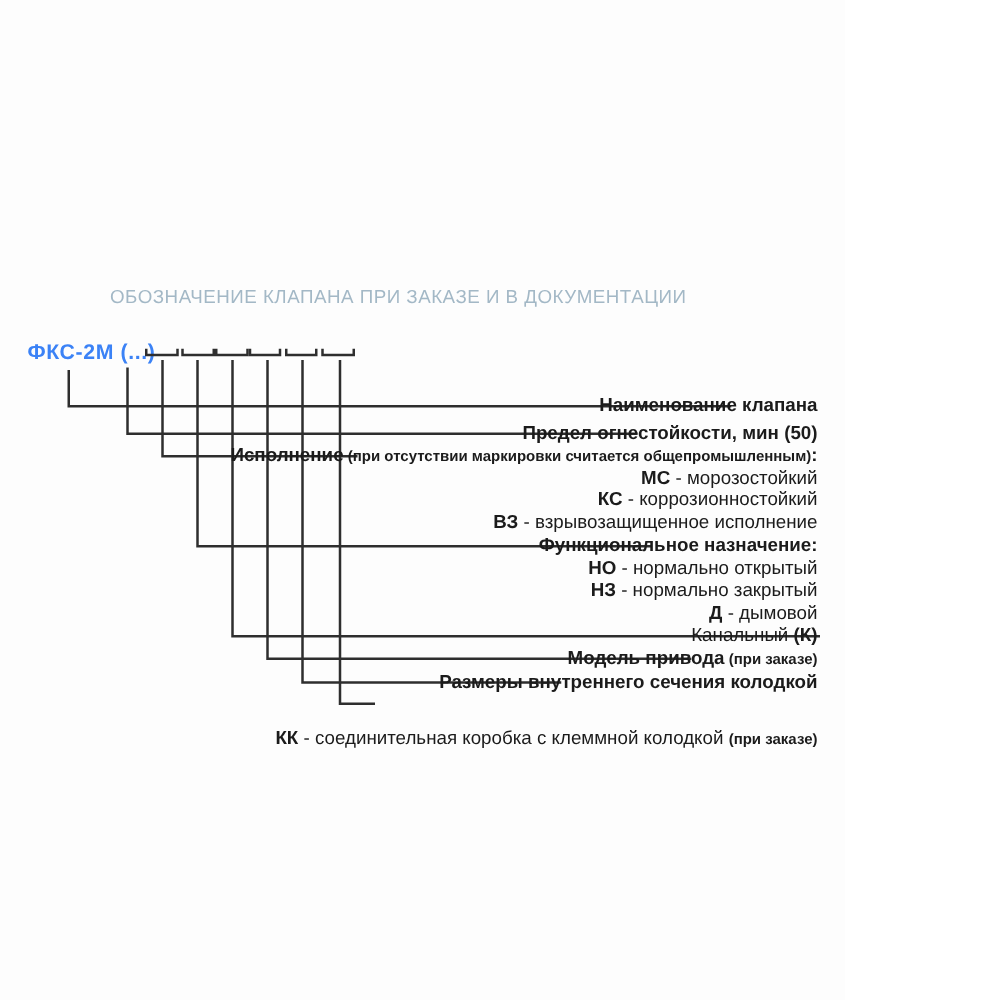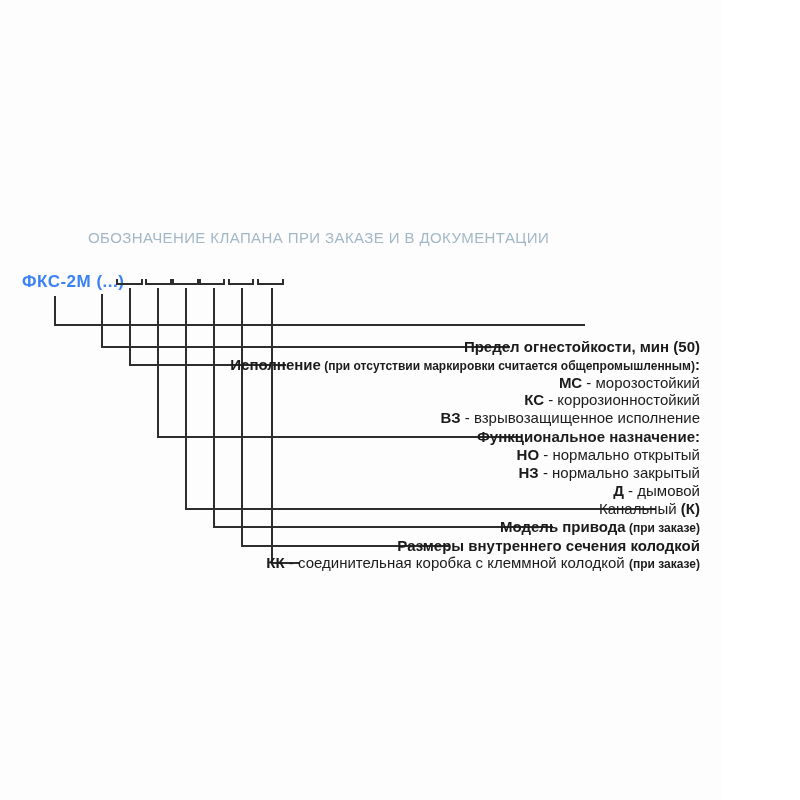--- a/index.html
+++ b/index.html
@@ -3,21 +3,20 @@
 <meta charset="utf-8">
 <style>
   html, body { margin: 0; padding: 0; }
   body { width: 800px; height: 800px; font-family: "Liberation Sans", sans-serif; }
   #canvas {
     position: relative;
     width: 676px;
     height: 800px;
     background: #fdfdfd;
     overflow: hidden;
-    padding-left: 46px;
   }
   .title {
     position: absolute;
     left: 88px;
     top: 229px;
     font-size: 15px;
     font-weight: 400;
     letter-spacing: 0.4px;
     color: var(--title-color, #a3b8c6);
     white-space: nowrap;
@@ -80,27 +79,28 @@
       <path d="M102,294 L102,347 L510,347"></path>
       <path d="M130,288 L130,365 L286,365"></path>
       <path d="M158,288 L158,437 L521,437"></path>
       <path d="M186,288 L186,509 L656,509"></path>
       <path d="M214,288 L214,527 L553,527"></path>
       <path d="M242,288 L242,546 L449,546"></path>
       <path d="M272,288 L272,563 L300,563"></path>
     </g>
   </svg>
 
+  <div class="label-row" style="top:316px"><span class="seg bold">Наименование клапана</span></div>
   <div class="label-row" style="top:338px"><span class="seg bold">Предел огнестойкости, мин (50)</span></div>
   <div class="label-row" style="top:356px"><span class="seg bold">Исполнение</span><span class="seg small"> (при отсутствии маркировки считается общепромышленным)</span><span class="seg bold">:</span></div>
   <div class="label-row" style="top:374px"><span class="seg bold">МС</span><span class="seg normal"> - морозостойкий</span></div>
   <div class="label-row" style="top:391px"><span class="seg bold">КС</span><span class="seg normal"> - коррозионностойкий</span></div>
   <div class="label-row" style="top:409px"><span class="seg bold">ВЗ</span><span class="seg normal"> - взрывозащищенное исполнение</span></div>
   <div class="label-row" style="top:428px"><span class="seg bold">Функциональное назначение:</span></div>
   <div class="label-row" style="top:446px"><span class="seg bold">НО</span><span class="seg normal"> - нормально открытый</span></div>
   <div class="label-row" style="top:464px"><span class="seg bold">НЗ</span><span class="seg normal"> - нормально закрытый</span></div>
   <div class="label-row" style="top:482px"><span class="seg bold">Д</span><span class="seg normal"> - дымовой</span></div>
   <div class="label-row" style="top:500px"><span class="seg normal">Канальный </span><span class="seg bold">(К)</span></div>
   <div class="label-row" style="top:518px"><span class="seg bold">Модель привода</span><span class="seg small"> (при заказе)</span></div>
   <div class="label-row" style="top:537px"><span class="seg bold">Размеры внутреннего сечения колодкой</span></div>
-  <div class="label-row" style="top:554px"><span class="seg bold">КК</span><span class="seg normal"> - соединительная коробка с клеммной колодкой </span><span class="seg small">(при заказе)</span></div>
+  <div class="label-row" style="top:582px"><span class="seg bold">КК</span><span class="seg normal"> - соединительная коробка с клеммной колодкой </span><span class="seg small">(при заказе)</span></div>
 
 </div>
 
 </body></html>

